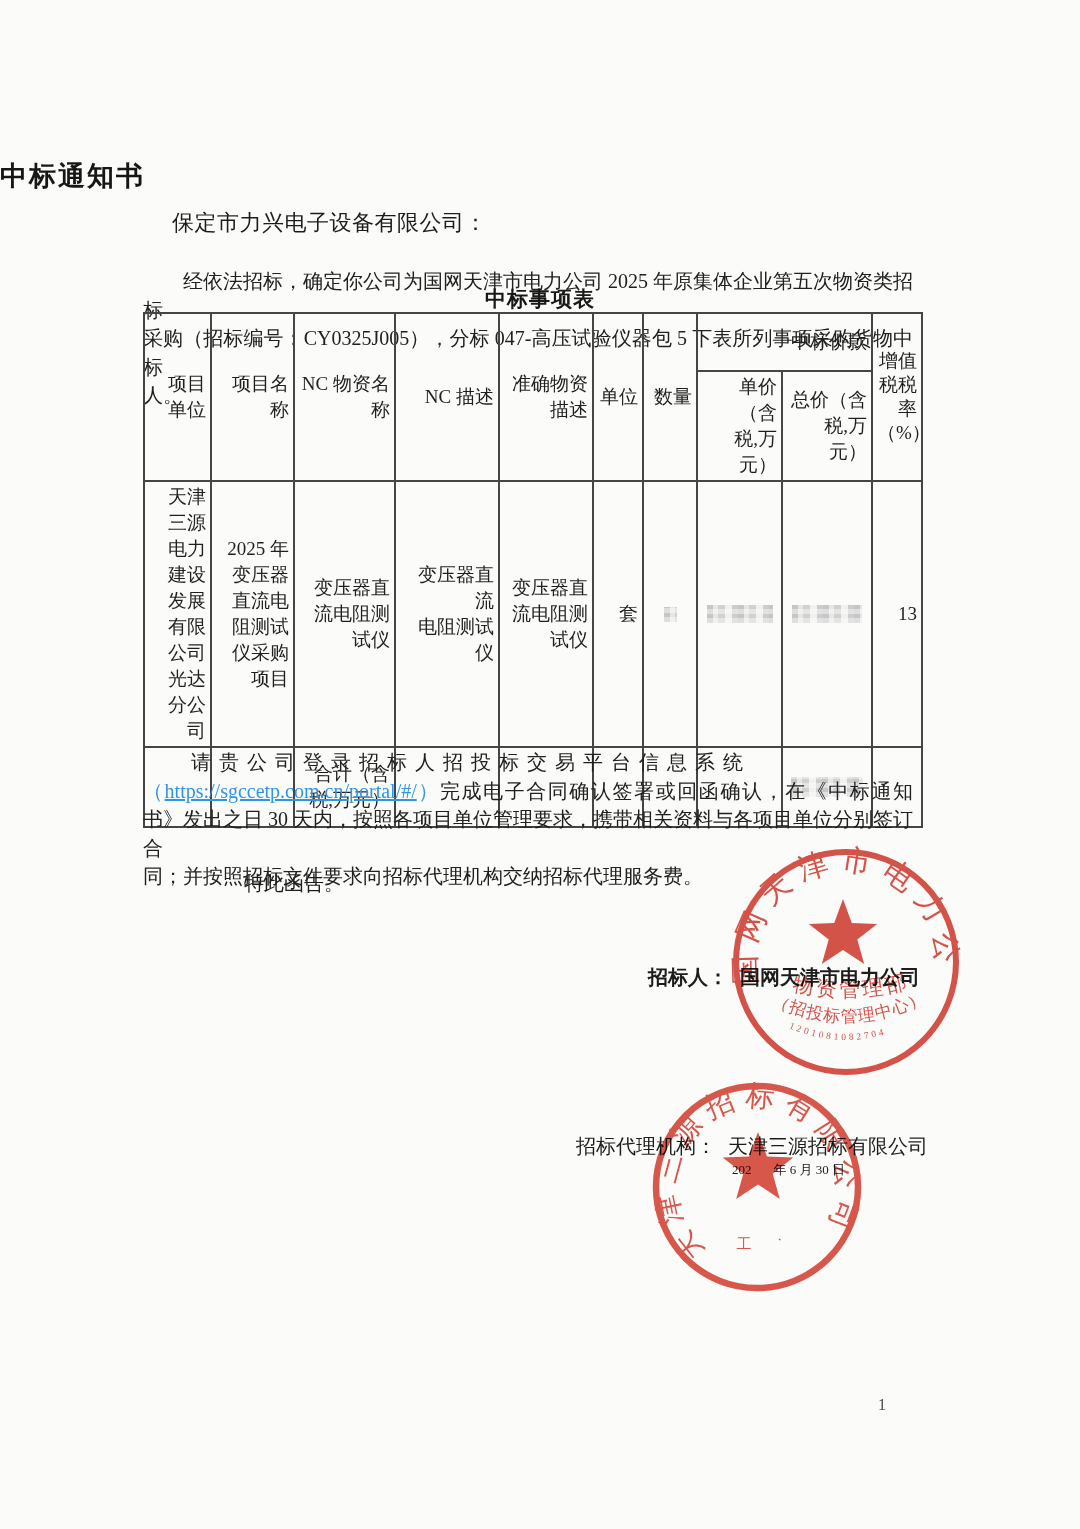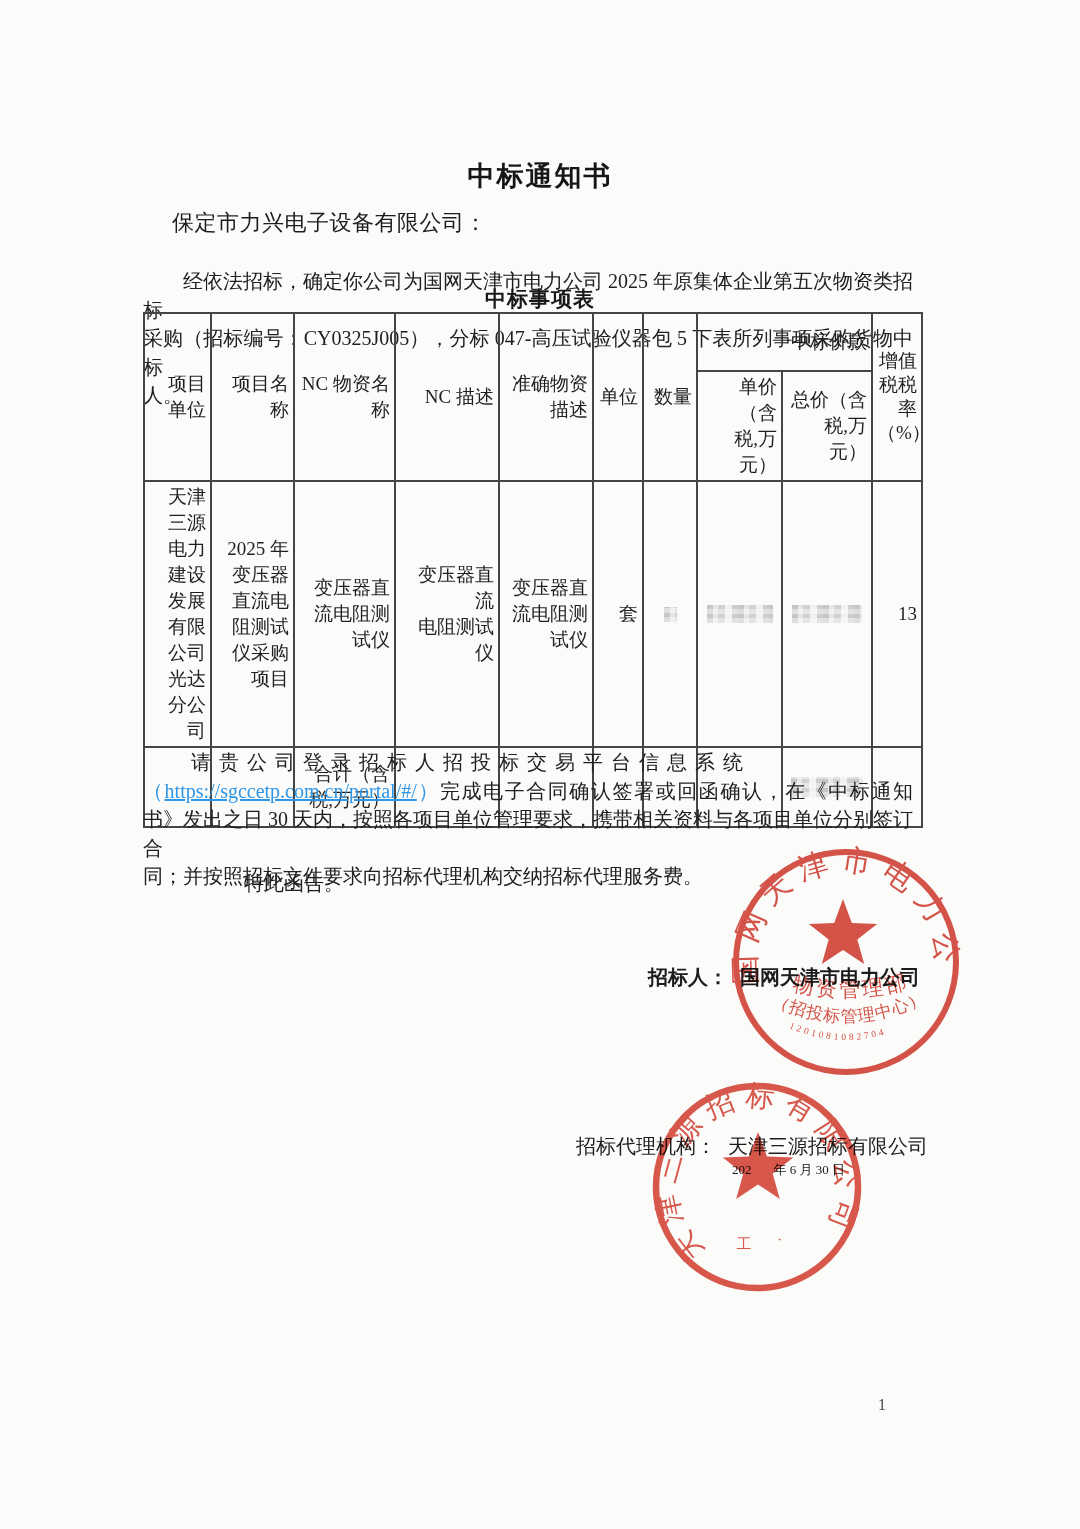--- a/index.html
+++ b/index.html
@@ -4,21 +4,21 @@
 <style>
   html,body{margin:0;padding:0;background:#e8e8e8;}
   .page{
     position:relative;width:1080px;height:1529px;margin:0 auto;
     background:#fbfbf9;overflow:hidden;
     font-family:"Liberation Serif","DejaVu Serif",serif;
     color:#1c1c1c;
   }
   .abs{position:absolute;}
   .doc-title{
-    top:158px;left:0;width:1080px;text-align:center;
+    top:158px;left:0;width:1080px;text-align:left;
     font-size:27px;font-weight:bold;letter-spacing:2px;color:#161616;
   }
   .recipient{top:208px;left:172px;font-size:22px;letter-spacing:.5px;}
   .para{left:143px;width:770px;font-size:20px;line-height:28.5px;color:#202020;}
   .intro{top:219px;}
   .para .line{white-space:nowrap;}
   .para .j{text-align:justify;text-align-last:justify;white-space:normal;}
   .indent2{text-indent:40px;margin-top:48px;}
   .spaced{letter-spacing:8px;text-indent:48px;}
   .tbl-title{

